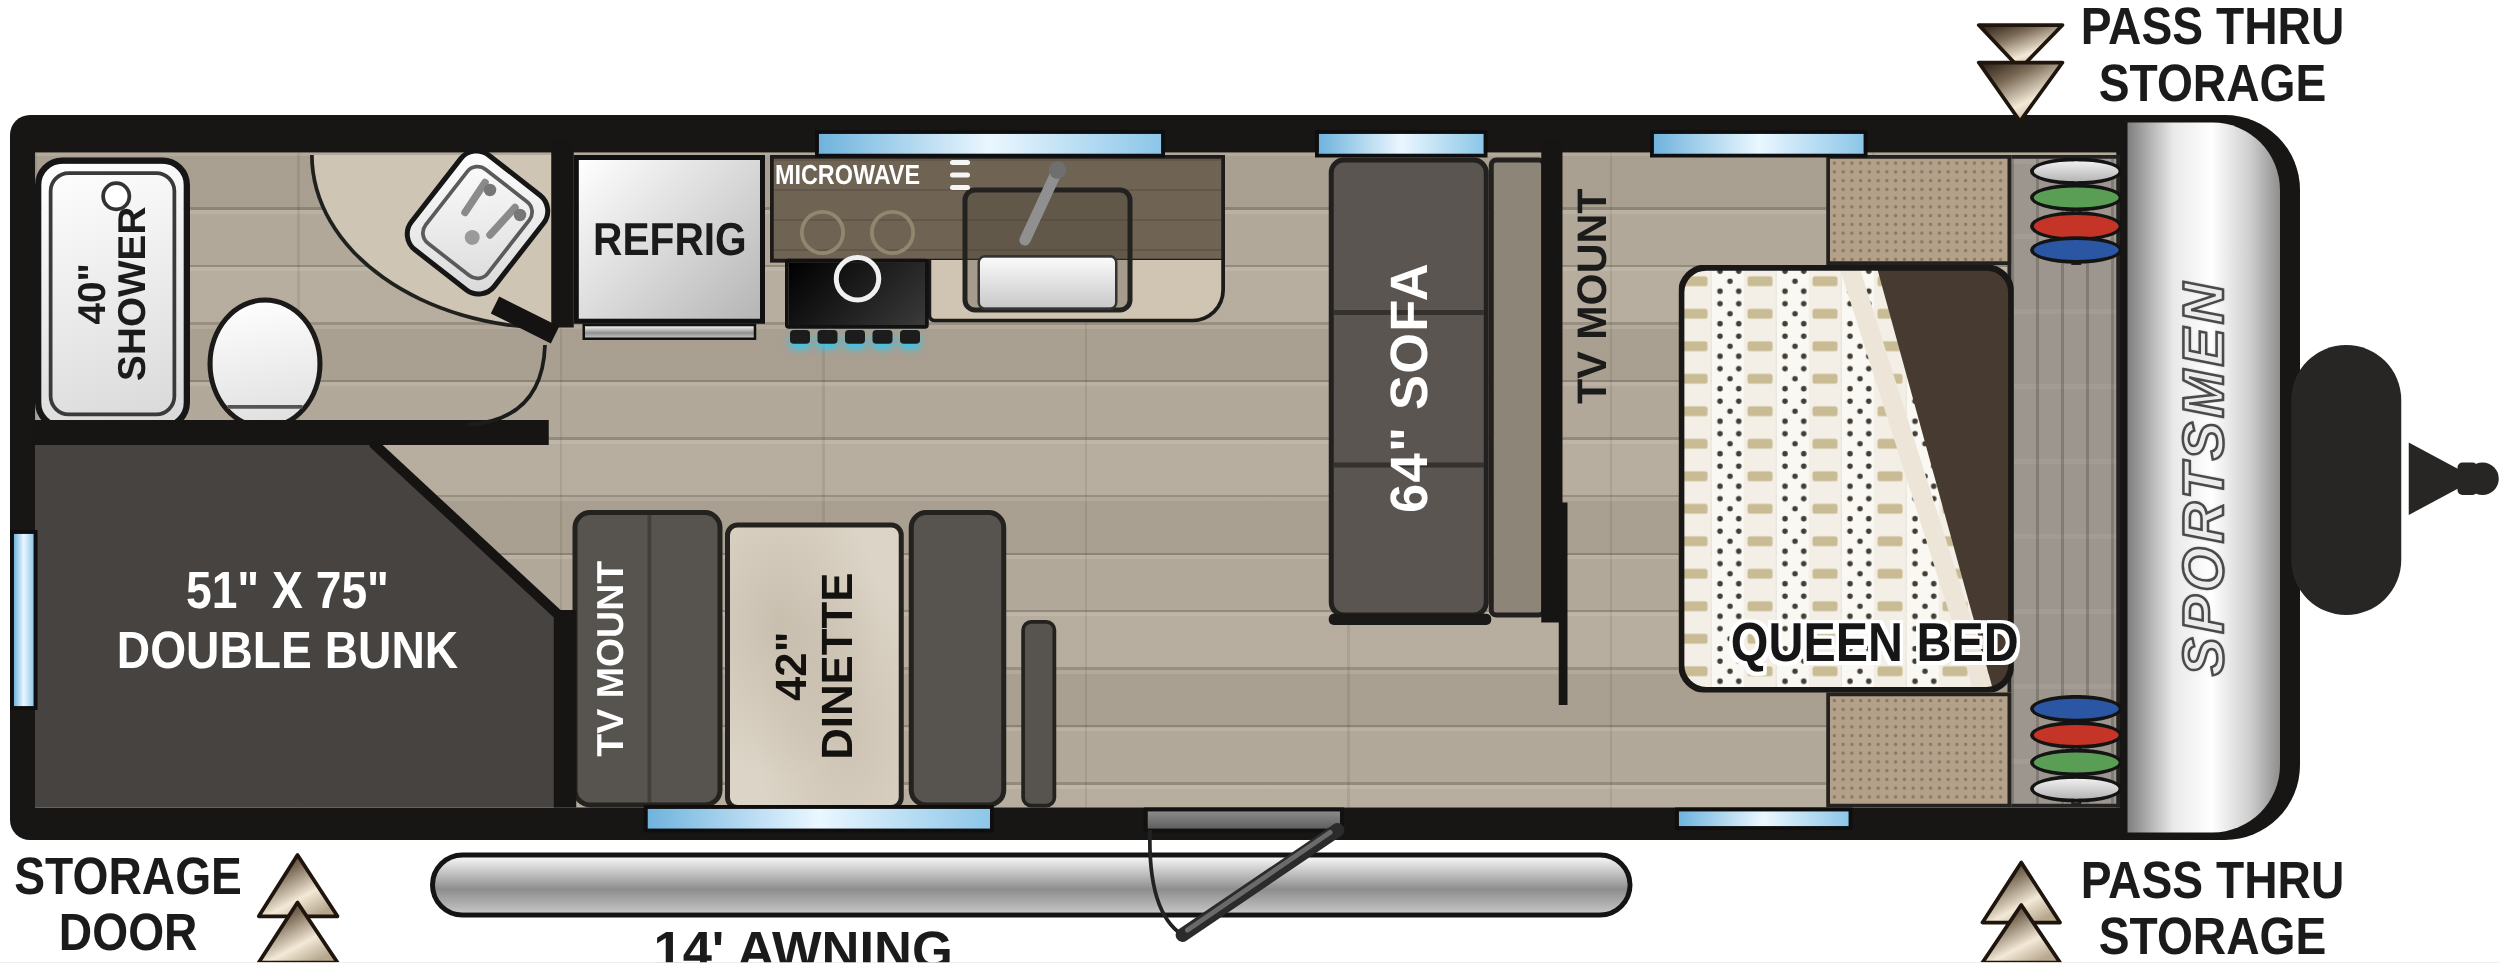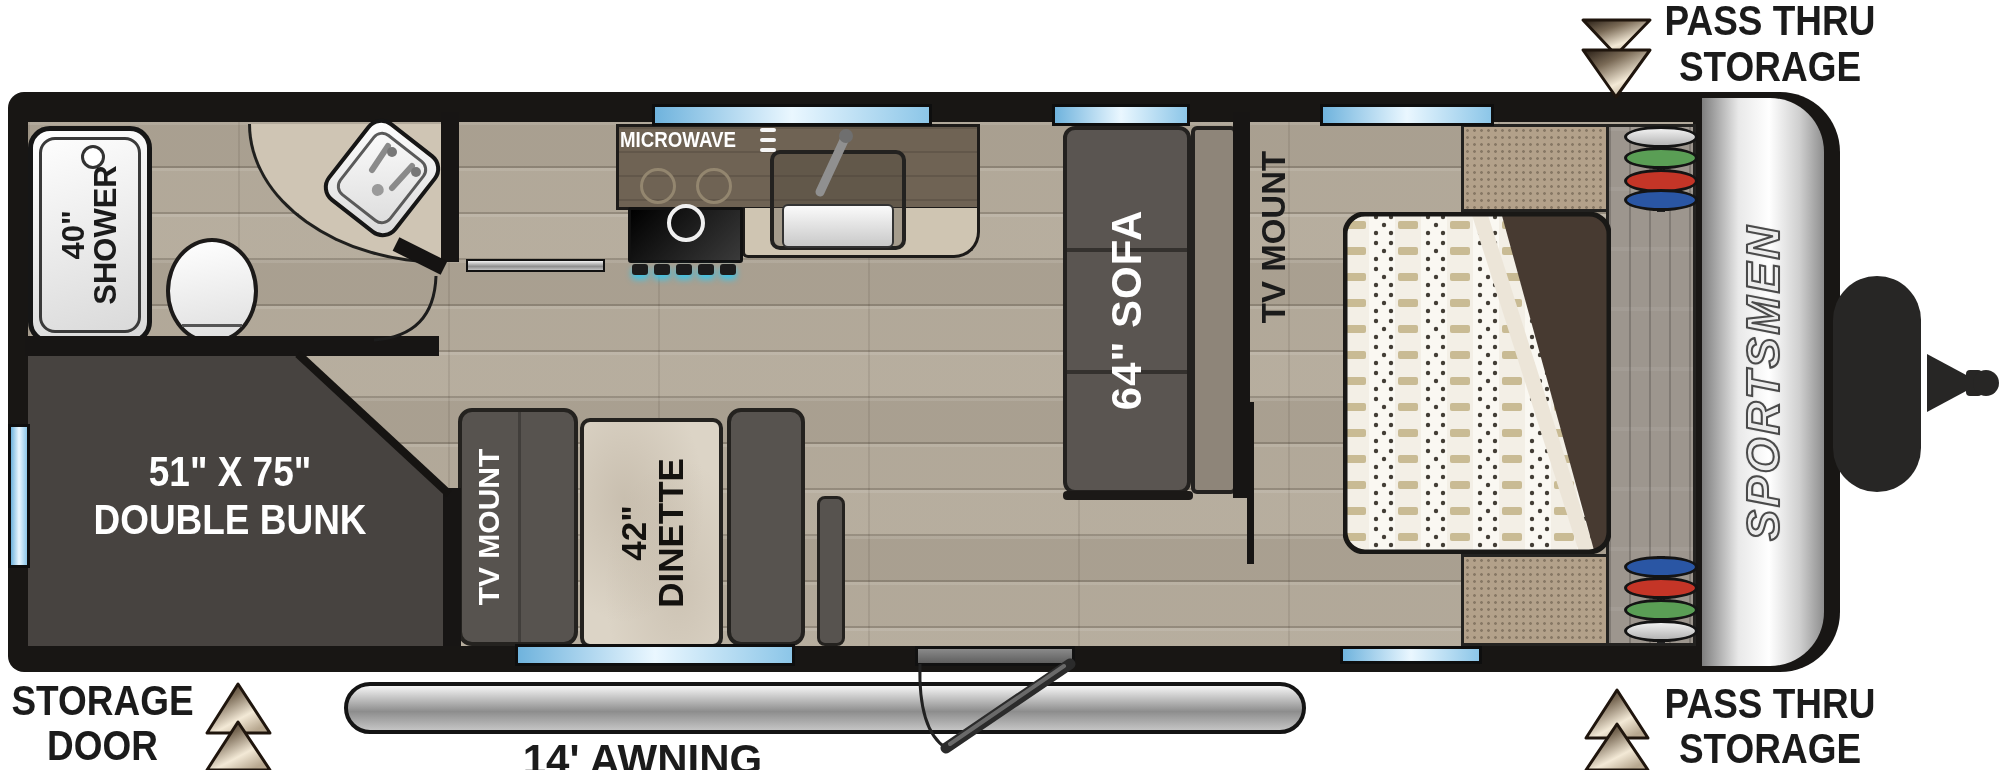--- a/index.html
+++ b/index.html
@@ -57,20 +57,23 @@
     <div class="abs" style="left:12px;right:12px;bottom:13px;height:0;border-top:3px solid #555;"></div>
   </div>
 
   <div class="abs" style="left:248px;top:124px;width:196px;height:140px;background:#cfc5b4;border-left:3px solid #20201e;border-bottom:3px solid #20201e;border-radius:0 0 0 100%;"></div>
 
   <div class="abs" style="left:338px;top:128px;width:88px;height:100px;transform:rotate(38deg);background:linear-gradient(140deg,#ffffff,#d9d9d9);border:4px solid #161616;border-radius:18px;">
     <div class="abs" style="left:7px;top:7px;right:7px;bottom:7px;border:3px solid #5a5a5a;border-radius:12px;"></div>
     <div class="abs" style="left:38px;top:52px;width:12px;height:12px;border-radius:50%;background:#9a9a9a;"></div>
   </div>
 
+  <div class="abs" style="left:459px;top:124px;width:153px;height:135px;background:linear-gradient(135deg,#ffffff,#b5b5b5);border:4px solid #111;display:flex;align-items:center;justify-content:center;">
+    <span class="lbl cond" style="font-size:37px;">REFRIG</span>
+  </div>
   <div class="abs silver" style="left:466px;top:259px;width:139px;height:13px;border:2px solid #111;"></div>
 
   <div class="abs counter-dark" style="left:616px;top:124px;width:364px;height:86px;"></div>
   <div class="abs" style="left:742px;top:208px;width:238px;height:50px;background:#cfc5b2;border:3px solid #1d1b19;border-top:none;border-radius:0 0 26px 6px;"></div>
   <span class="abs lbl" style="left:620px;top:127px;font-size:22px;color:#ffffff;transform:scaleX(.85);transform-origin:left;">MICROWAVE</span>
 
   <div class="abs" style="left:640px;top:168px;width:36px;height:36px;border:3px solid #93866f;border-radius:50%;"></div>
   <div class="abs" style="left:696px;top:168px;width:36px;height:36px;border:3px solid #93866f;border-radius:50%;"></div>
 
   <div class="abs" style="left:628px;top:207px;width:115px;height:56px;background:linear-gradient(135deg,#000,#3a3a3a);border:3px solid #111;border-radius:3px;"></div>
@@ -138,20 +141,23 @@
           </clipPath>
       </defs>
       <rect x="2" y="2" width="264" height="338" rx="20" fill="url(#mp)"></rect>
       <g clip-path="url(#mclip)">
         <path d="M144 0 L252 340 L236 340 L128 0 Z" fill="#ece5d8"></path>
         <path d="M158 0 L268 0 L268 342 L252 342 Z" fill="#473a31"></path>
       </g>
       <rect x="2" y="2" width="264" height="338" rx="20" fill="none" stroke="#191816" stroke-width="5"></rect>
     </svg>
   </div>
+  <div class="abs" style="left:1350px;top:490px;width:300px;text-align:center;">
+    <span class="lbl cond" style="font-size:44px;color:#161616;display:inline-block;text-shadow:-3px -3px 0 #fff,3px -3px 0 #fff,-3px 3px 0 #fff,3px 3px 0 #fff,0 -3px 0 #fff,0 3px 0 #fff,-3px 0 0 #fff,3px 0 0 #fff;">QUEEN BED</span>
+  </div>
 
   <div class="abs furn-dark" style="left:458px;top:408px;width:120px;height:238px;">
     <div class="abs" style="left:56px;top:0;bottom:0;width:0;border-left:3px solid rgba(0,0,0,.25);"></div>
   </div>
   <div class="abs rot" style="left:458px;top:408px;width:62px;height:238px;">
     <span style="font-size:30px;color:#ffffff;">TV MOUNT</span>
   </div>
   <div class="abs marble" style="left:580px;top:418px;width:143px;height:230px;border:4px solid #24221f;border-radius:10px;"></div>
   <div class="abs rot" style="left:580px;top:418px;width:143px;height:230px;">
     <span style="font-size:35px;line-height:37px;color:#14120f;">

